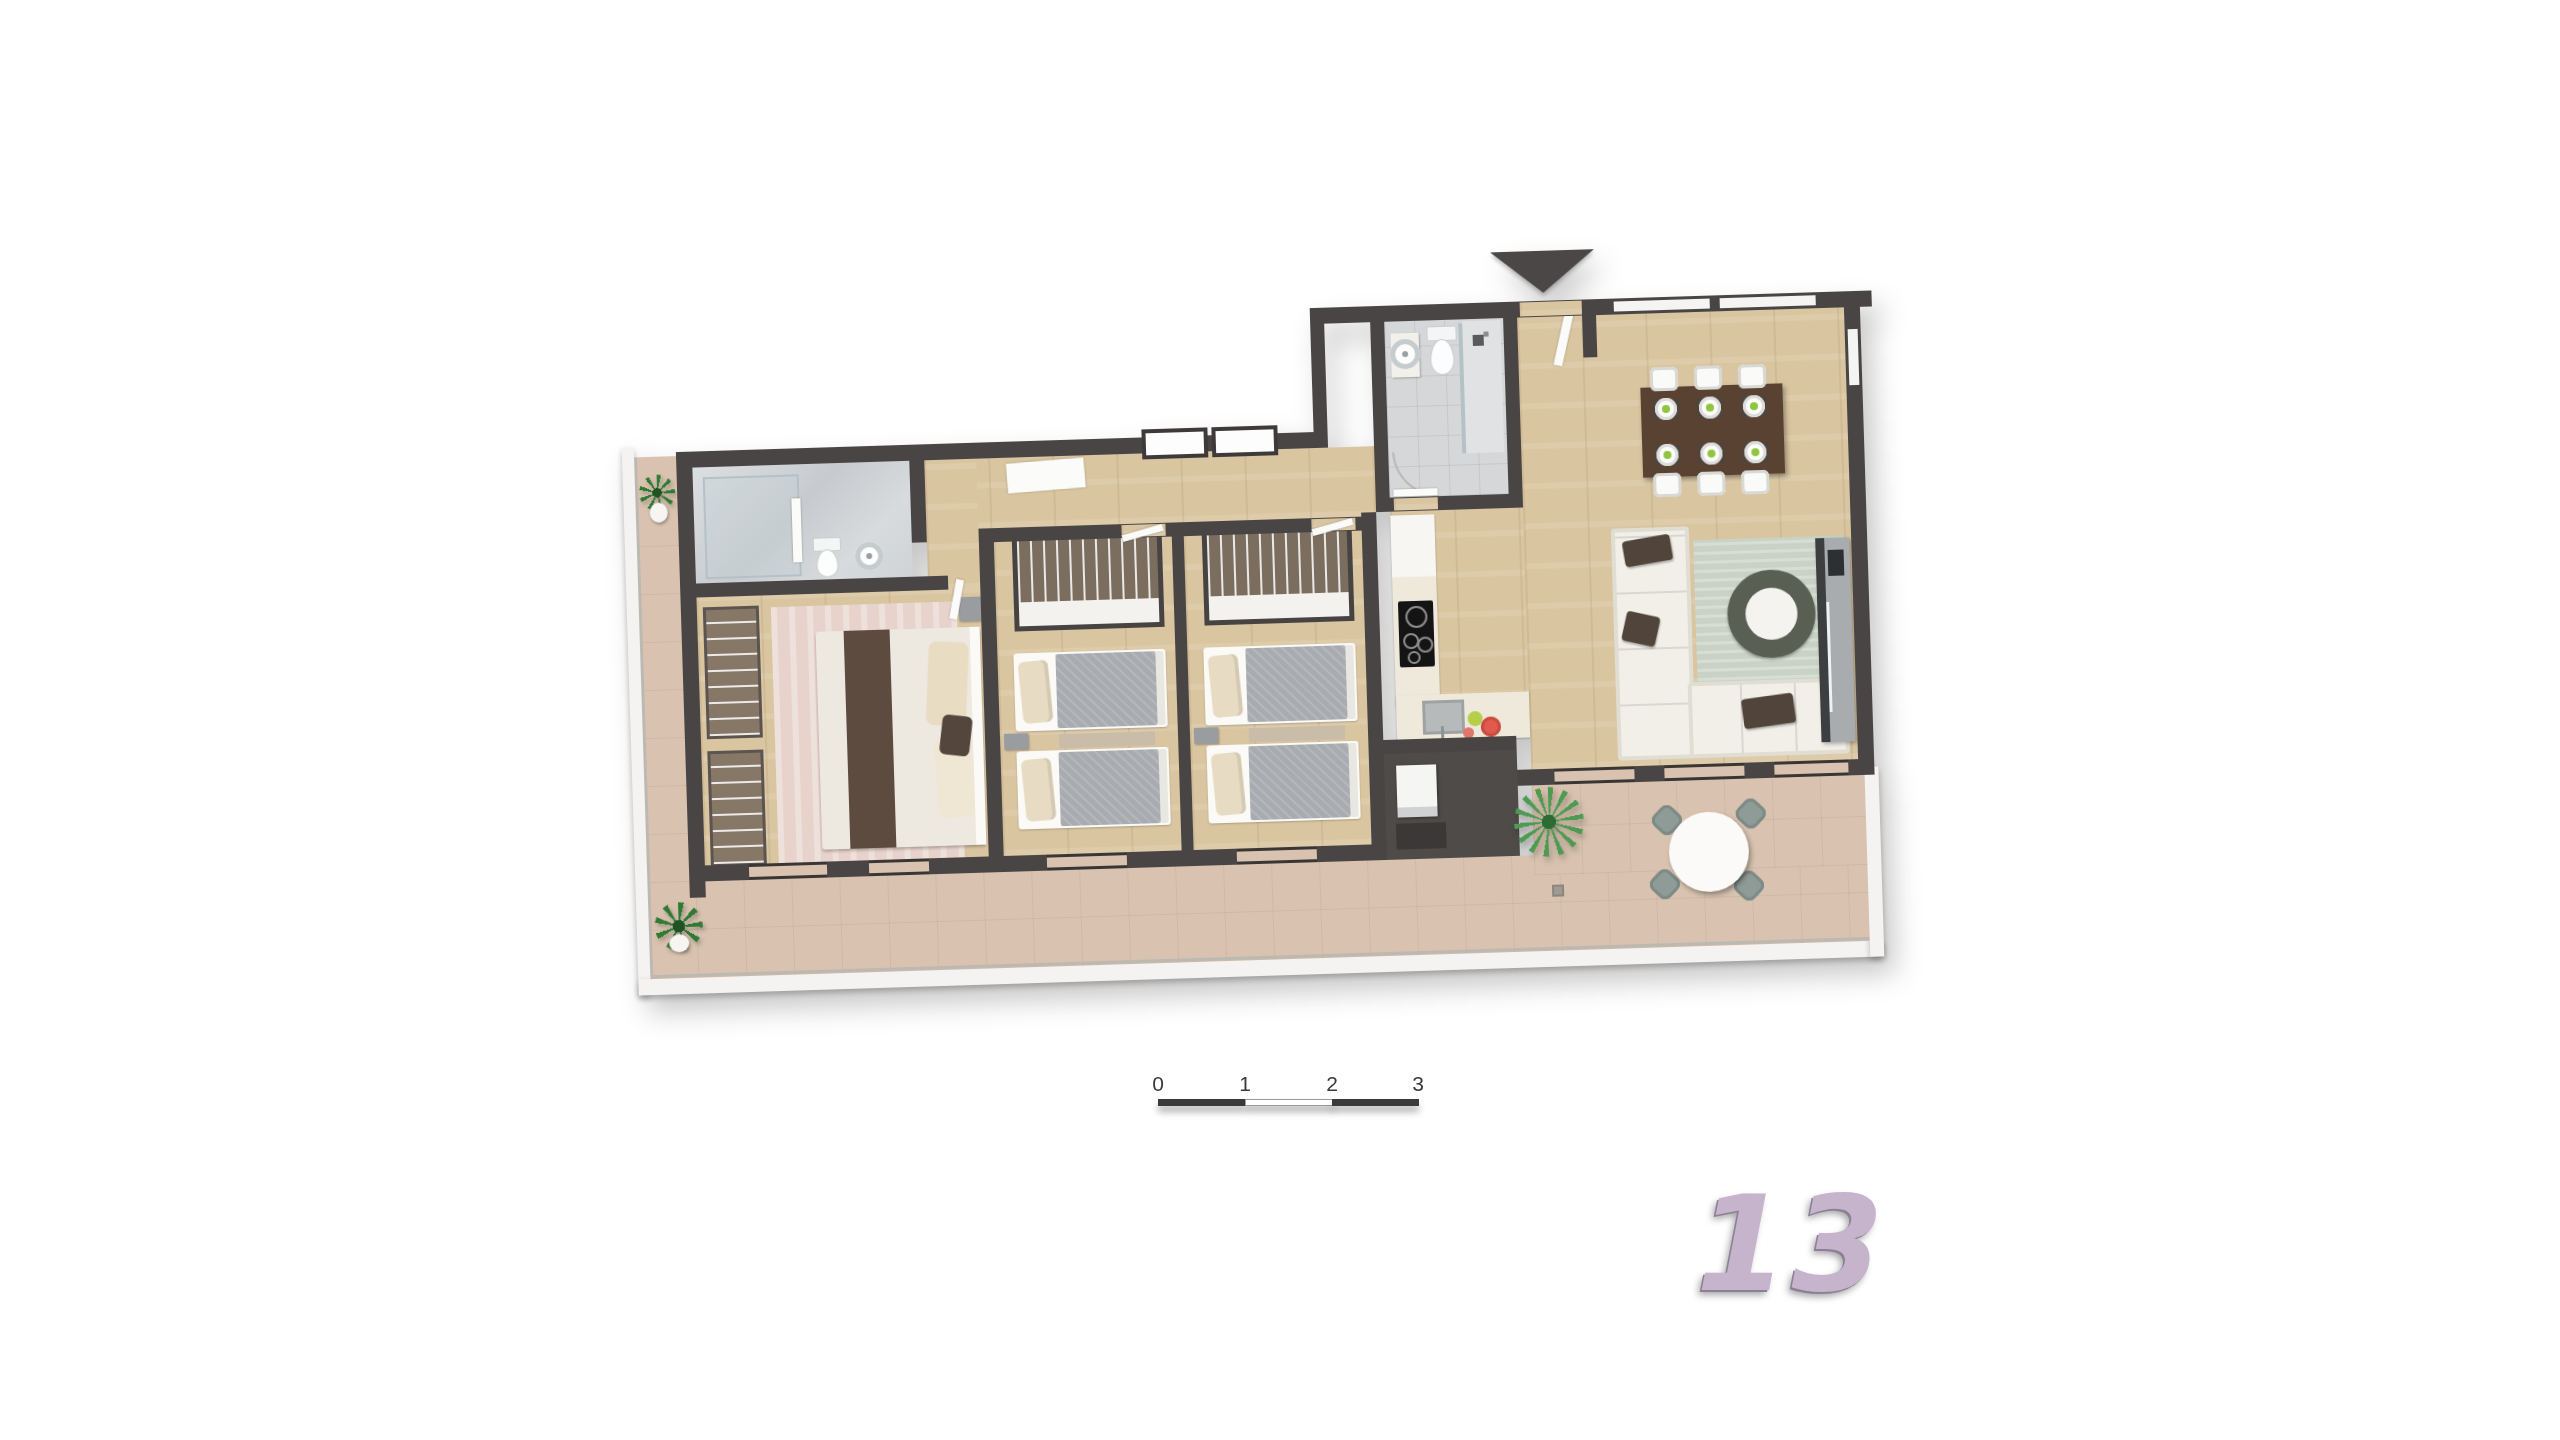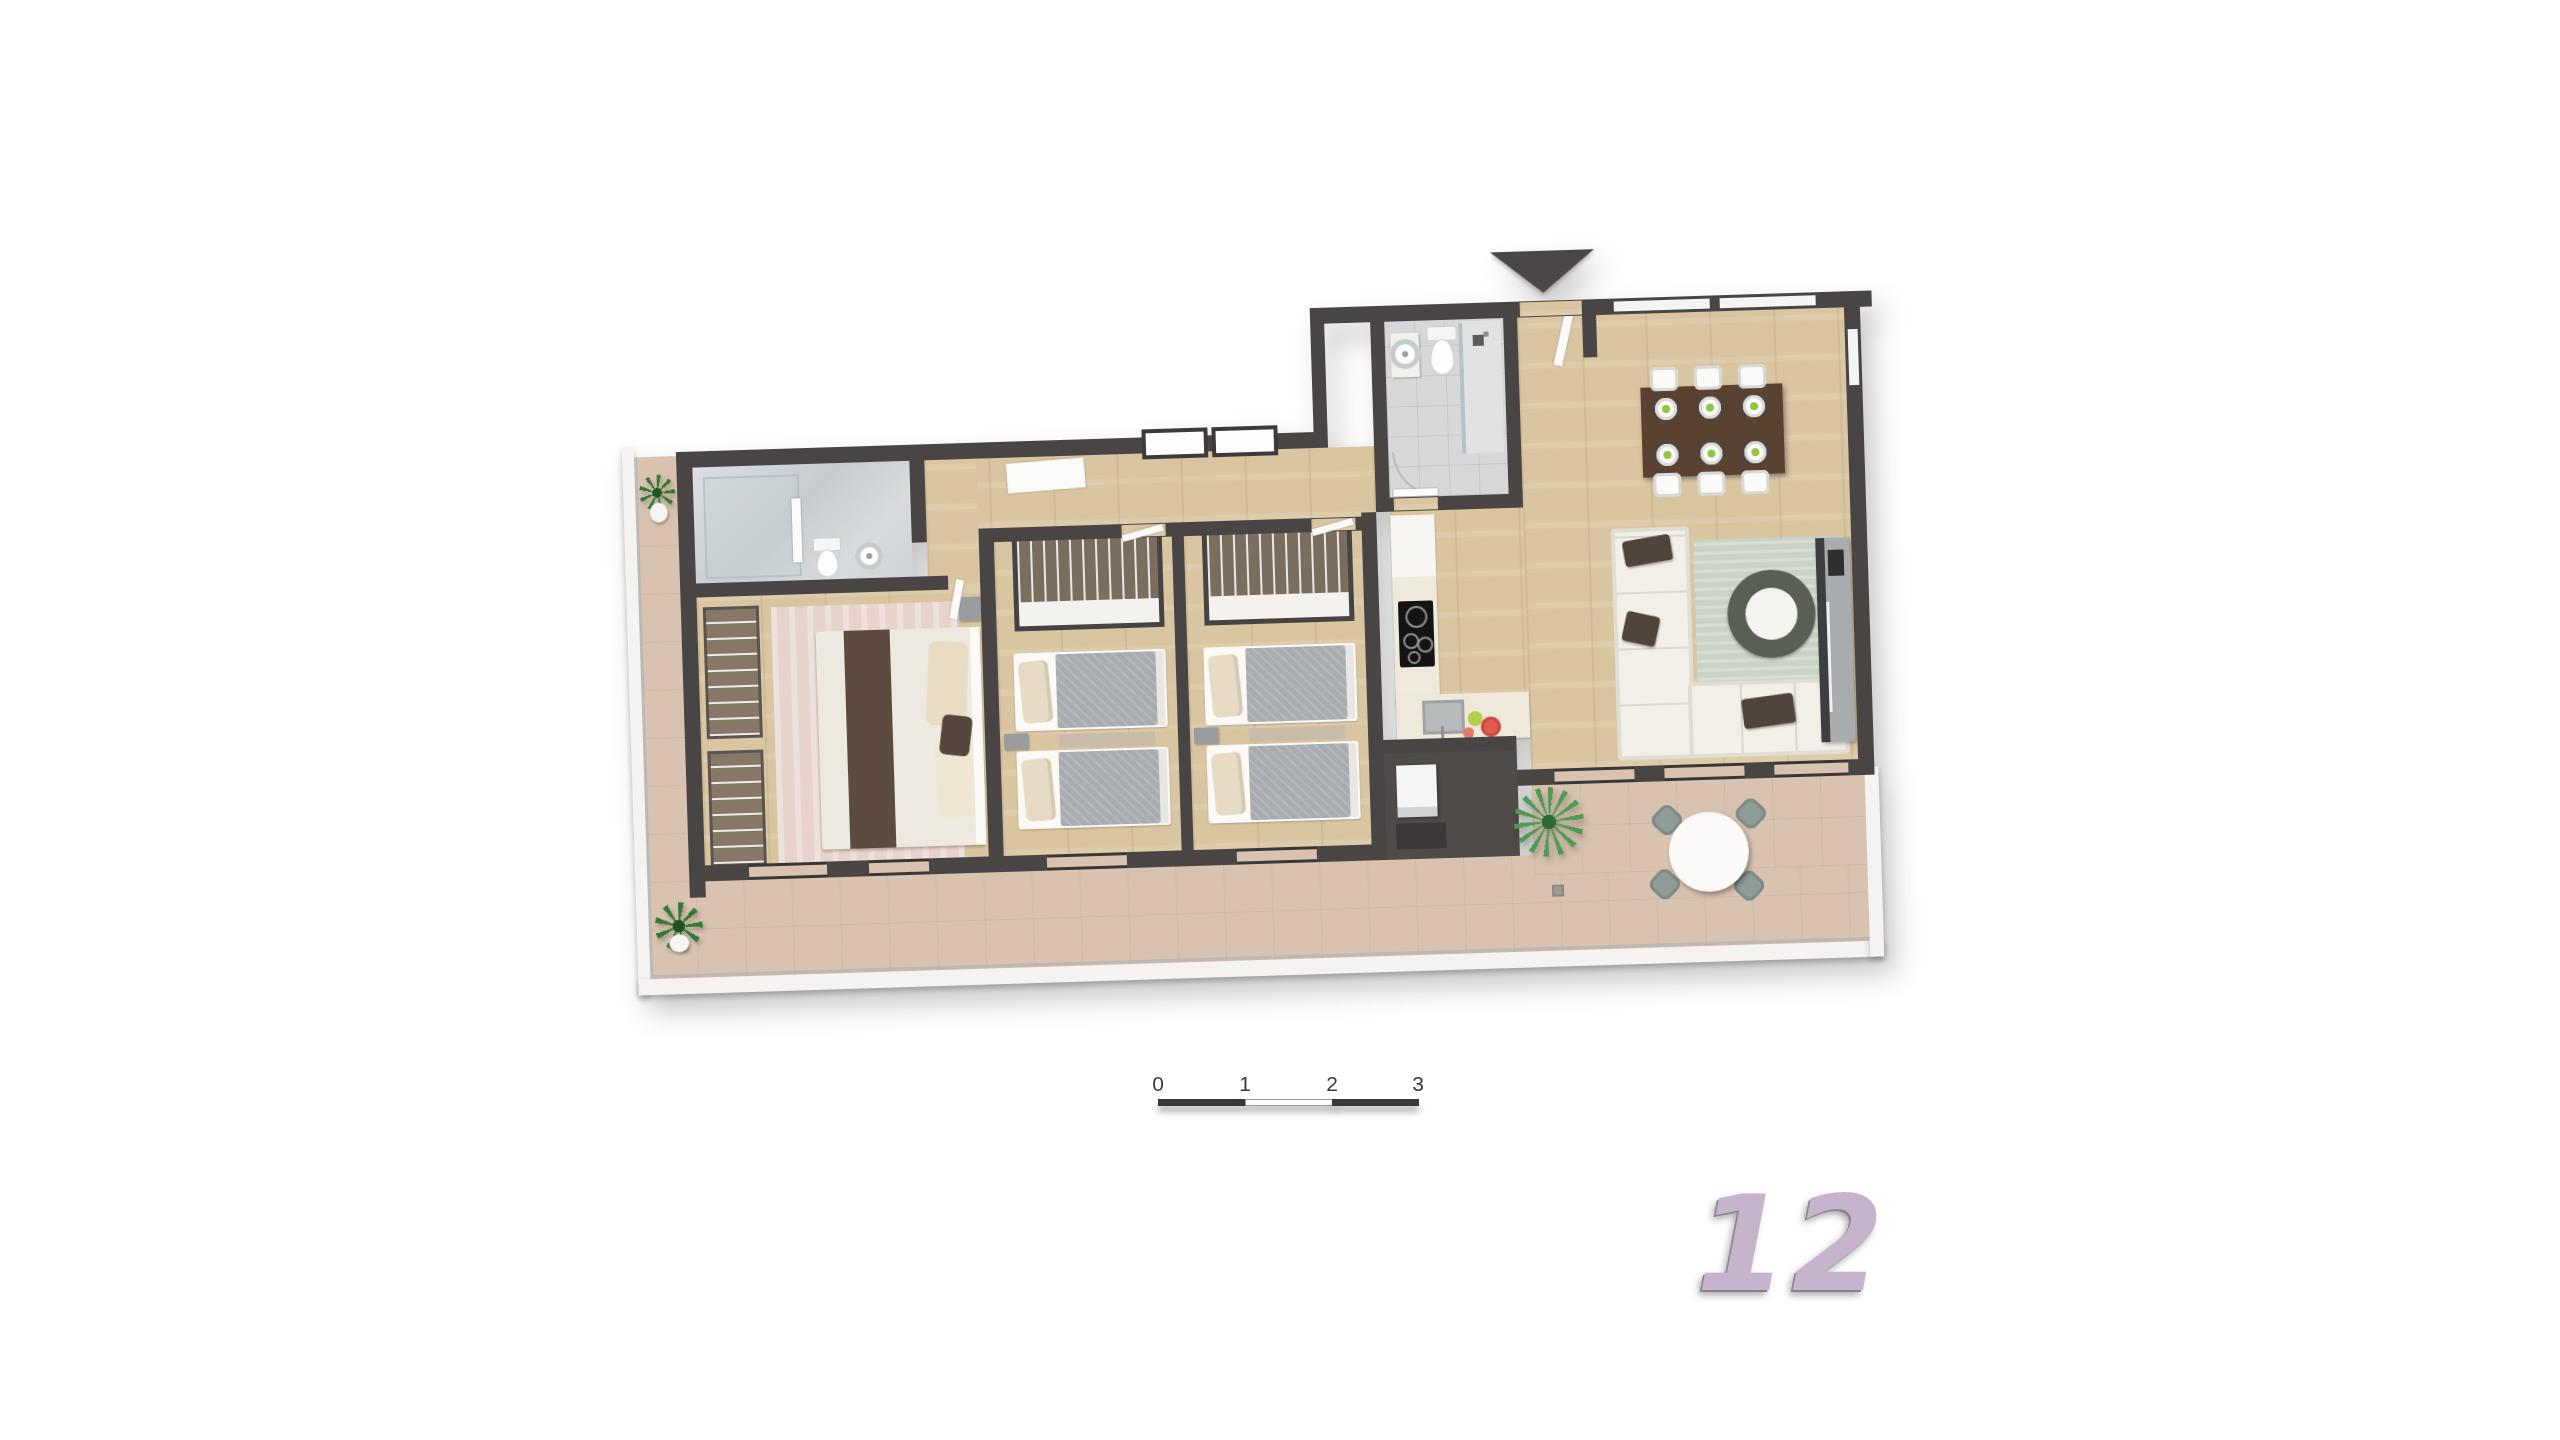--- a/index.html
+++ b/index.html
@@ -294,15 +294,15 @@
   <div id="scalebar">
     <span class="sb-label" style="left:0px;">0</span>
     <span class="sb-label" style="left:87px;">1</span>
     <span class="sb-label" style="left:174px;">2</span>
     <span class="sb-label" style="left:260px;">3</span>
     <div class="sb-seg sb-dark" style="left:0px;"></div>
     <div class="sb-seg sb-light" style="left:87px;"></div>
     <div class="sb-seg sb-dark" style="left:174px;"></div>
   </div>
 
-  <div id="unitnum">12</div>
+  <div id="unitnum">13</div>
 
 </div>
 
 </body></html>

